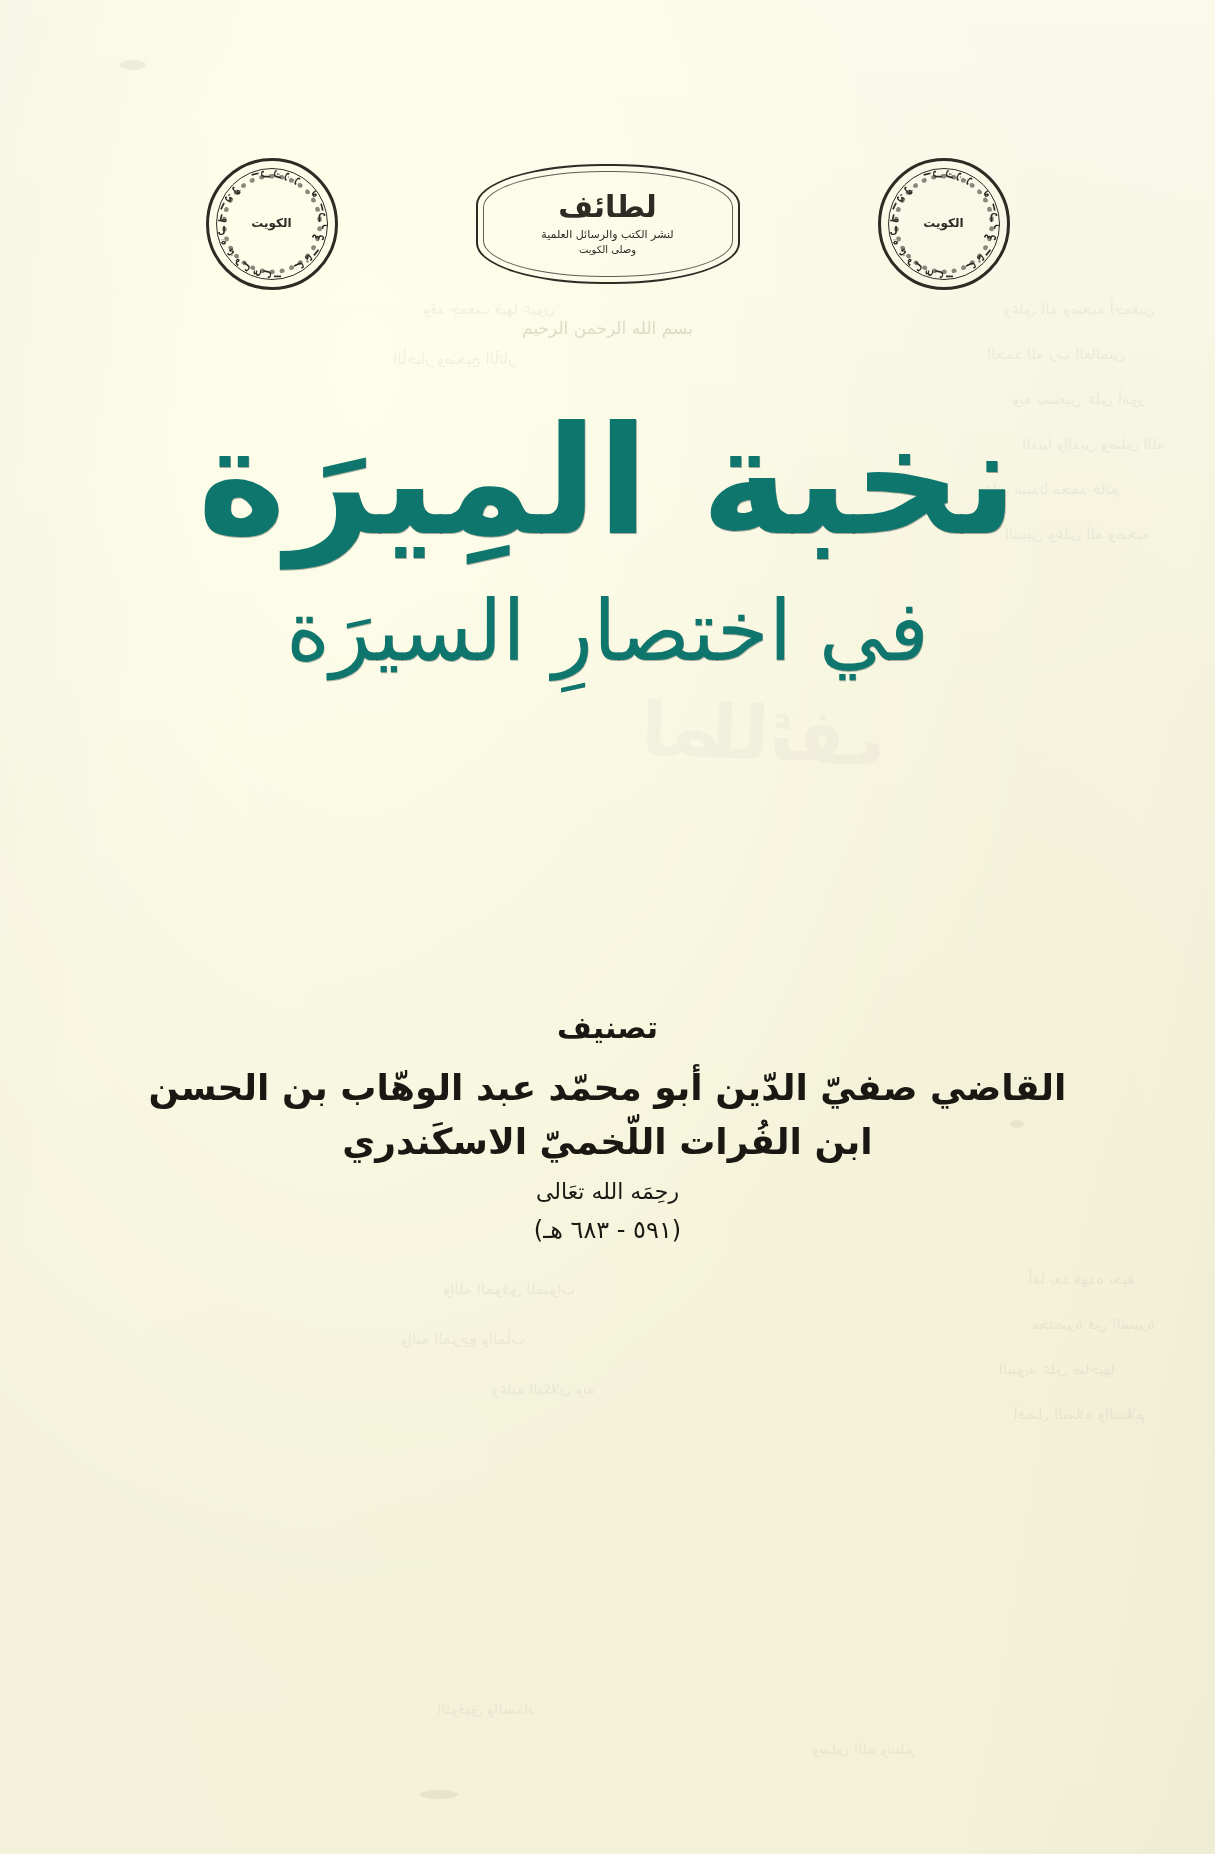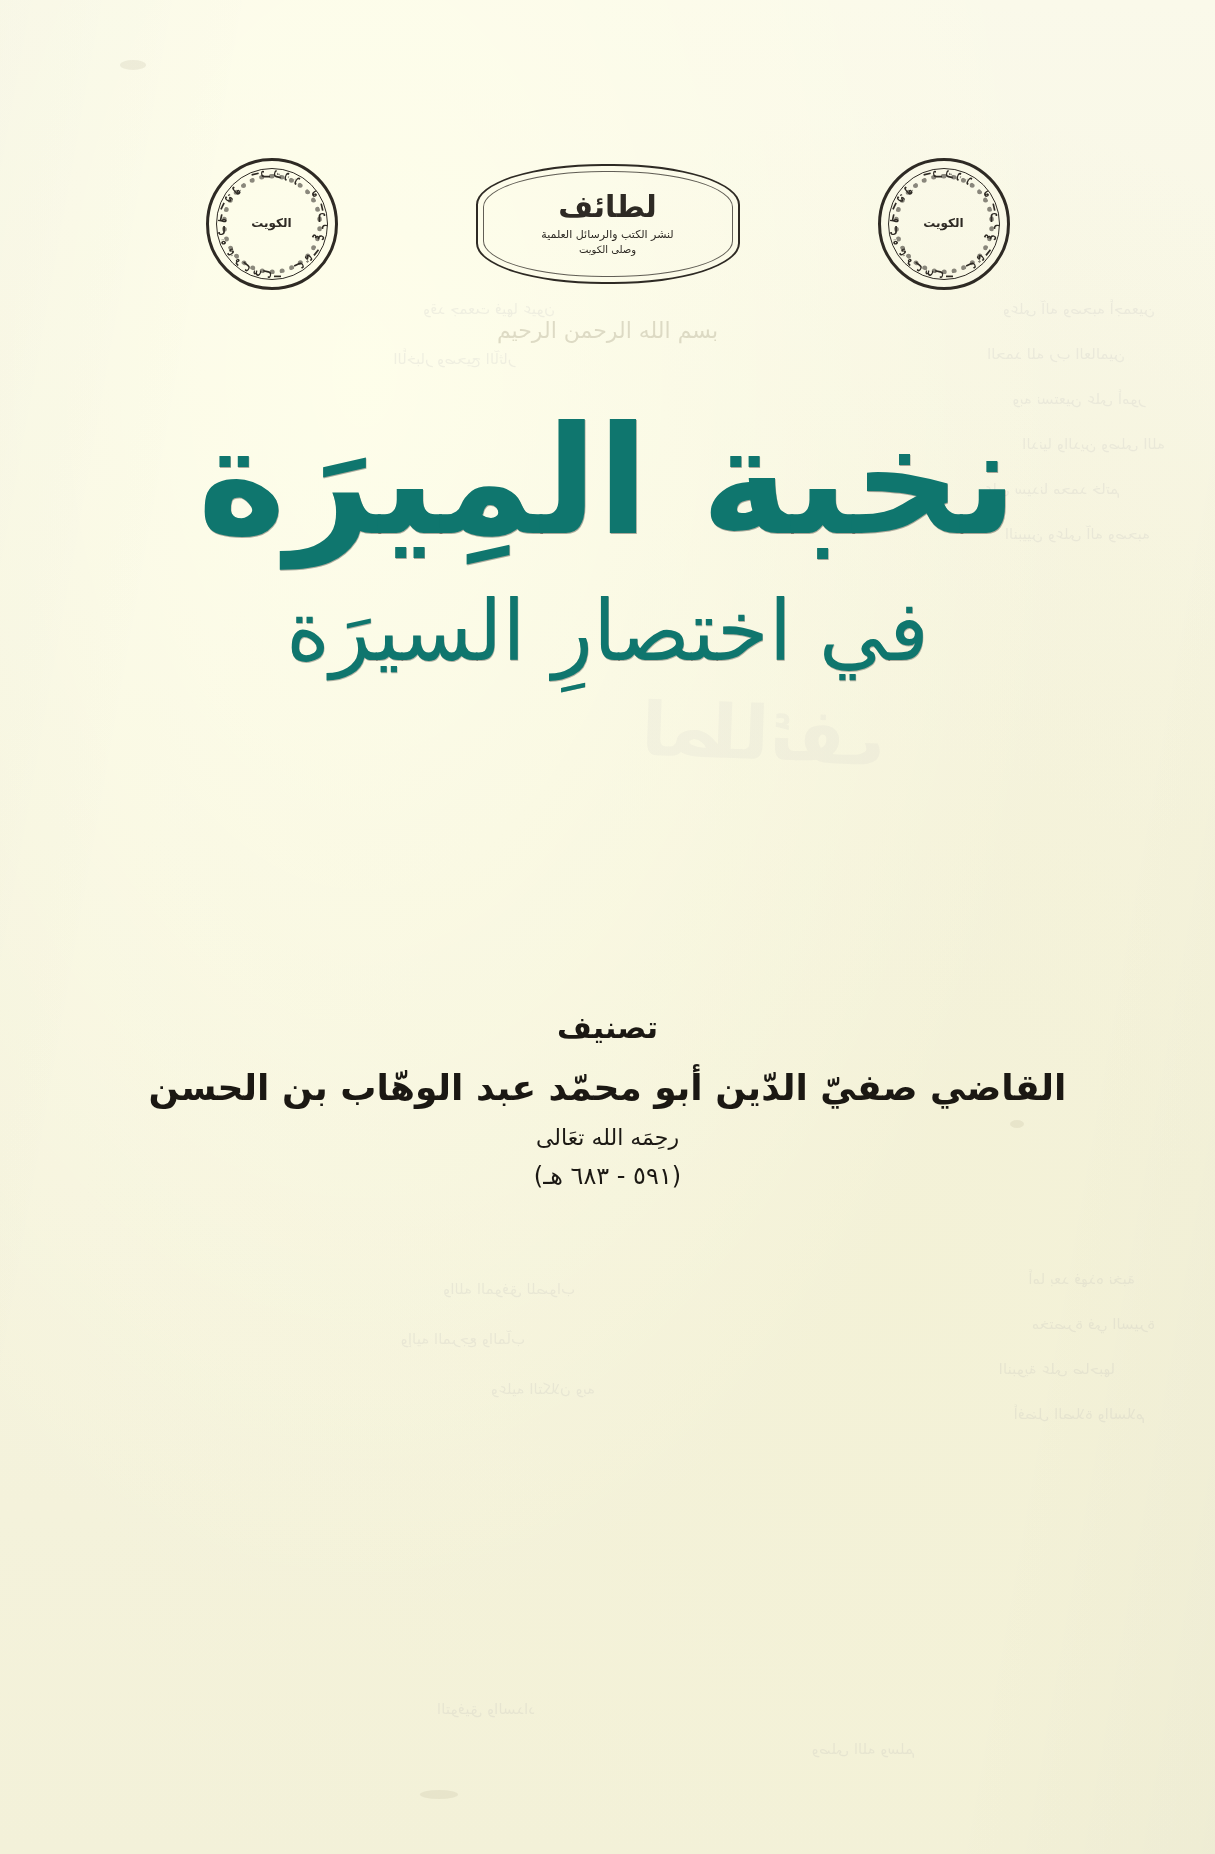--- a/index.html
+++ b/index.html
@@ -167,21 +167,21 @@
   .ce-sub1 { position: relative; font-size: 11px; line-height: 1.2; }
   .ce-sub2 { position: relative; font-size: 10px; line-height: 1.3; margin-top: 2px; }
 
   
   .basmala {
     position: absolute;
     top: 318px;
     left: 0;
     right: 0;
     text-align: center;
-    font-size: 22px;
+    font-size: 17px;
     color: #b9b49a;
     opacity: 0.45;
   }
 
   
   .title-block {
     position: absolute;
     top: 390px;
     left: 0;
     right: 0;
@@ -381,20 +381,21 @@
   <div class="basmala">بسم الله الرحمن الرحيم</div>
 
   <div class="title-block">
     <div class="title-main">نخبة المِيرَة</div>
     <div class="title-sub">في اختصارِ السيرَة</div>
   </div>
 
   <div class="author-block">
     <div class="authored-by">تصنيف</div>
     <div class="author-name-1">القاضي صفيّ الدّين أبو محمّد عبد الوهّاب بن الحسن</div>
+    <div class="author-name-2">ابن الفُرات اللّخميّ الاسكَندري</div>
     <div class="author-prayer">رحِمَه الله تعَالى</div>
     <div class="author-dates">(٥٩١ - ٦٨٣ هـ)</div>
   </div>
 
   <div class="editor-block">
     <div class="editor-names">
     </div>
   </div>
 
 </div>

